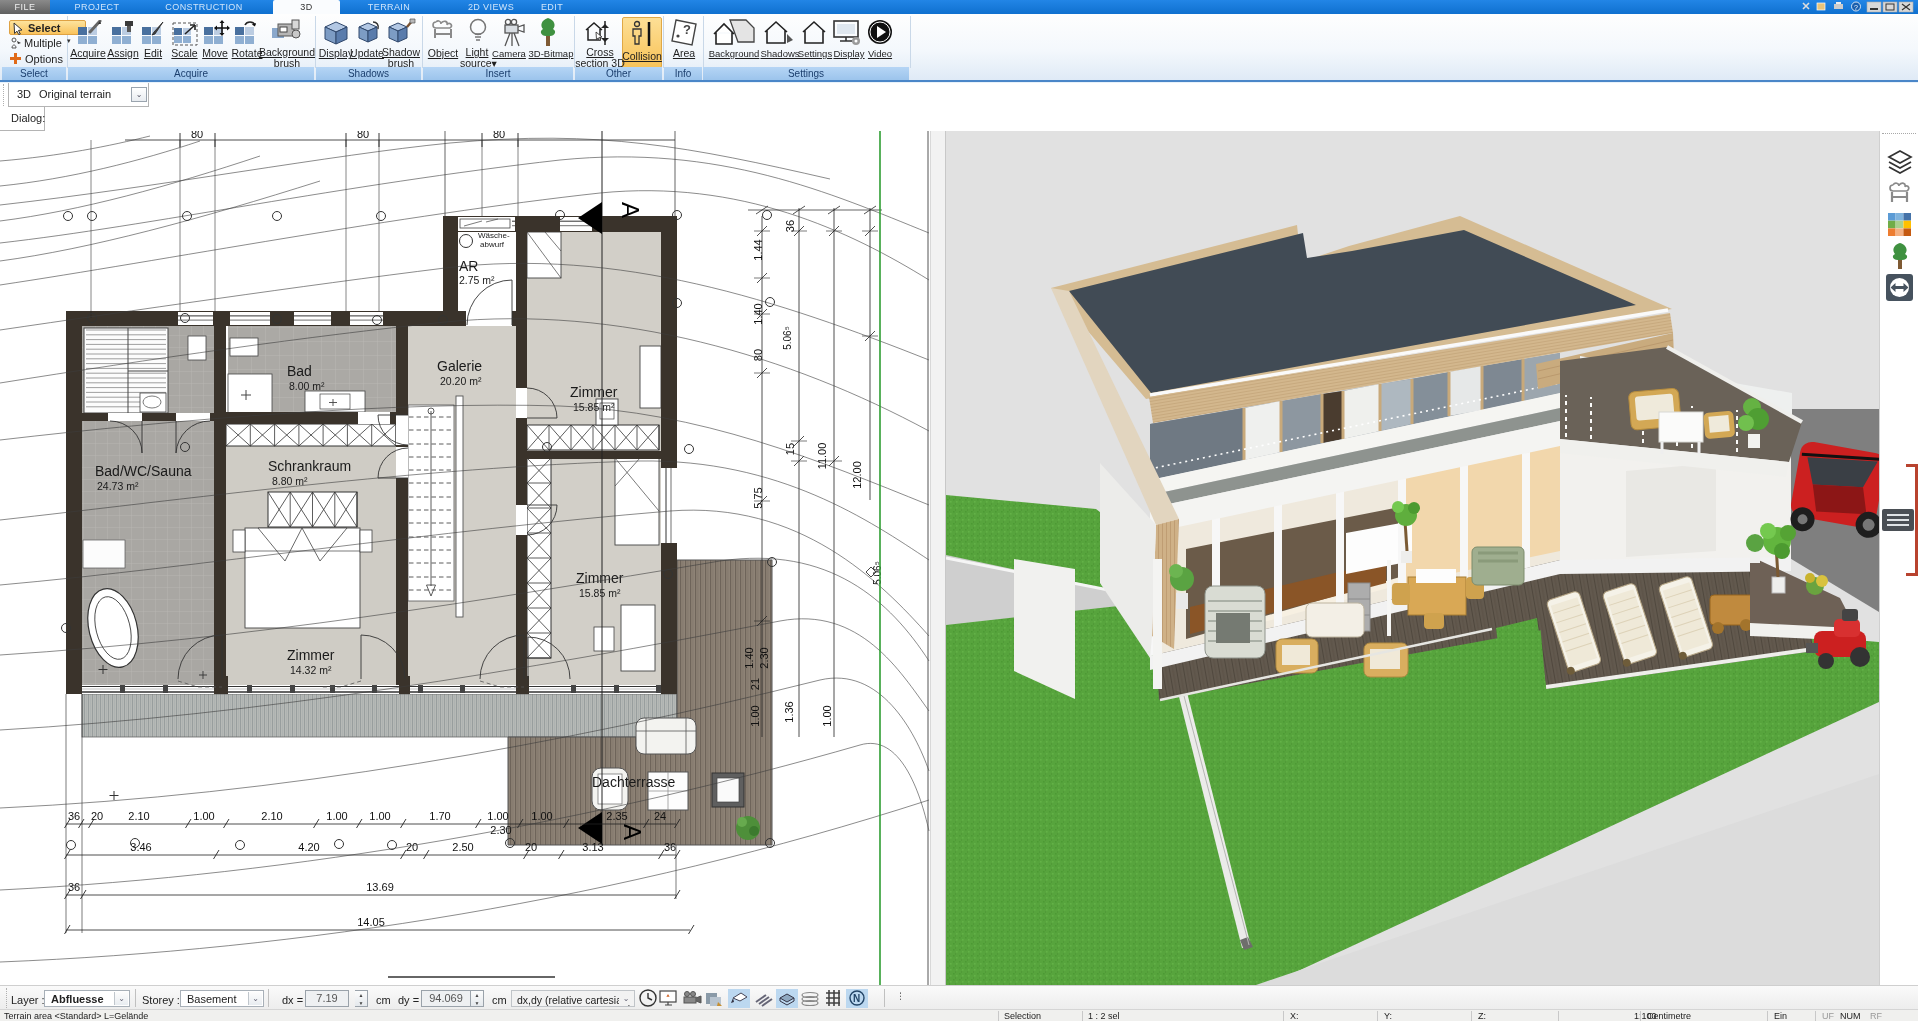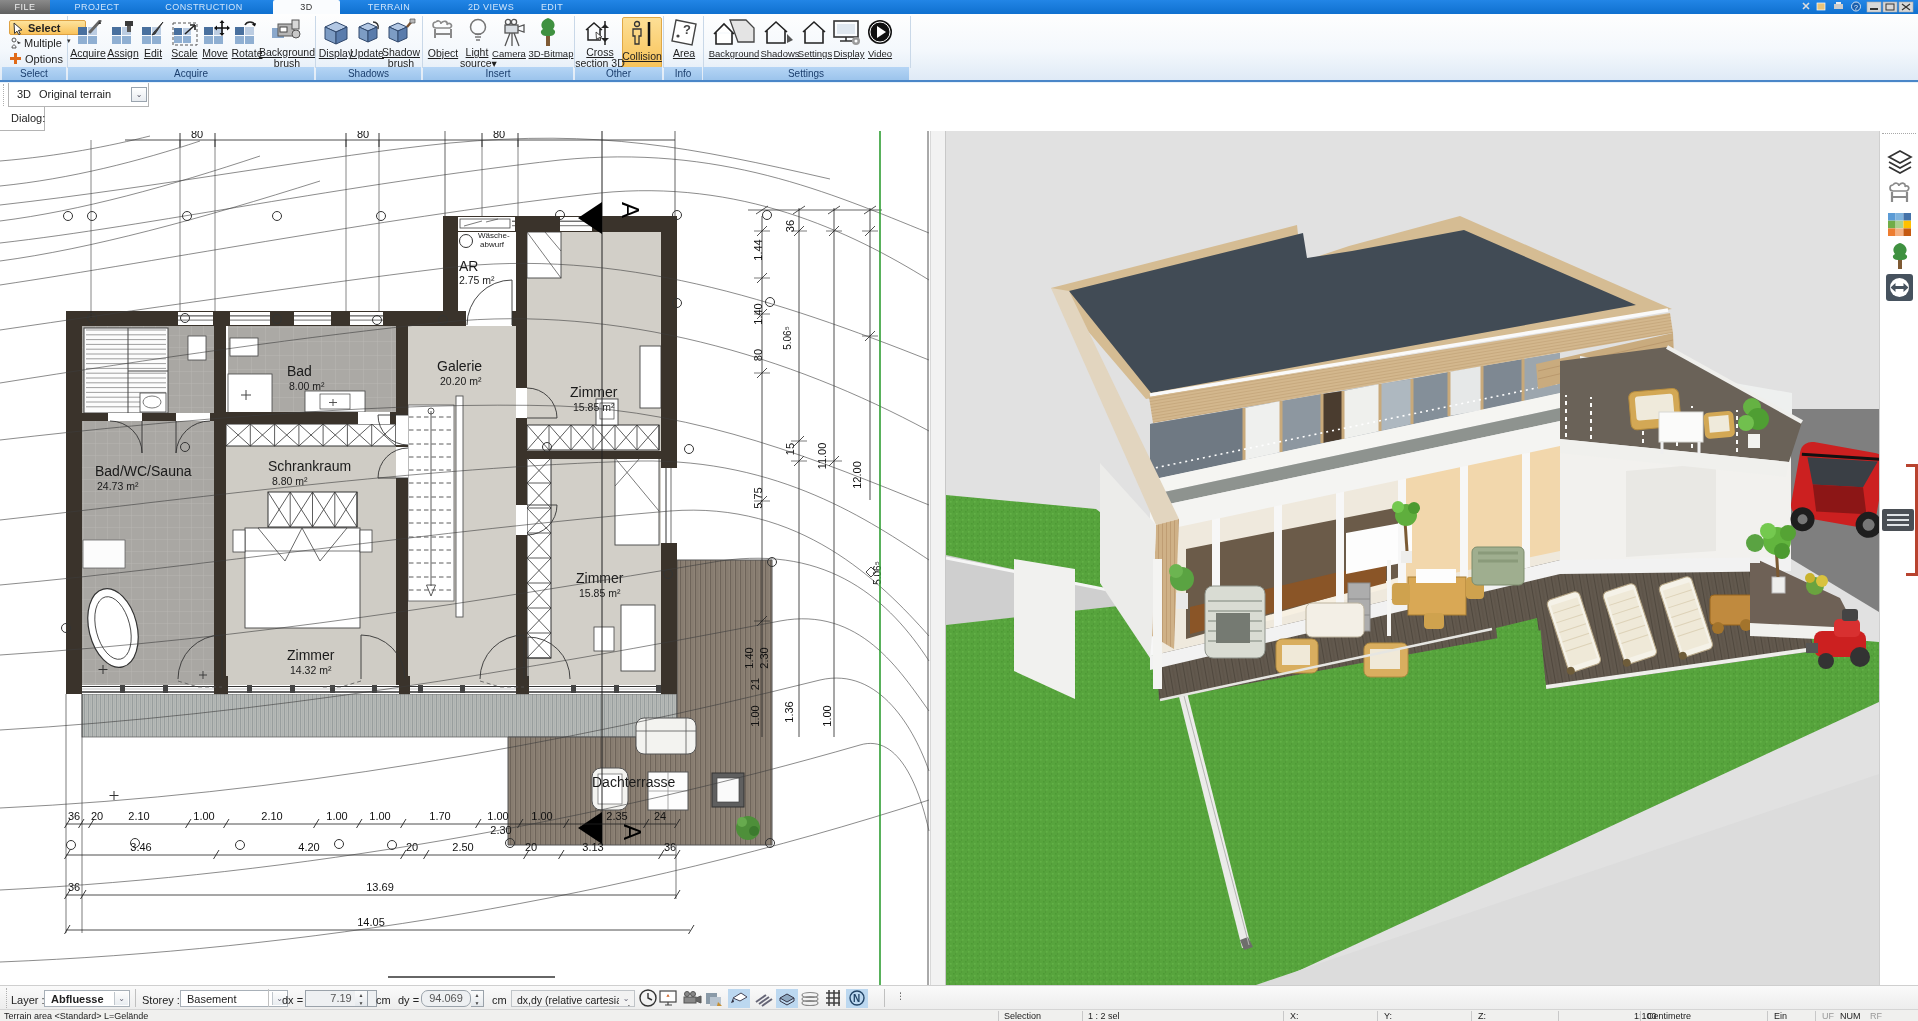--- a/index.html
+++ b/index.html
@@ -983,31 +983,31 @@
 
   <div id="btoolbar" class="abs">
     <div class="abs" style="left:6px;top:2px;width:1px;height:20px;border-left:1px dotted #b0b0b0;"></div>
     <span class="blbl" style="left:11px;">Layer :</span>
     <div class="combo" style="left:44px;width:86px;">
         <span style="position:absolute;left:6px;top:2px;font-size:11px;font-weight:bold;">Abfluesse</span>
         <span class="chev">⌄</span>
       </div>
     <div class="abs" style="left:135px;top:3px;width:1px;height:18px;background:#c0c0c0;"></div>
     <span class="blbl" style="left:142px;">Storey :</span>
-    <div class="combo" style="left:180px;width:108px;">
+    <div class="combo" style="left:180px;width:84px;">
         <span style="position:absolute;left:6px;top:2px;font-size:11px;">Basement</span>
         <span class="chev">⌄</span>
       </div>
     <div class="abs" style="left:268px;top:3px;width:1px;height:18px;background:#c0c0c0;"></div>
     <span class="blbl" style="left:282px;">dx =</span>
-    <div class="spin" style="left:305px;width:72px;">7.19</div>
+    <div class="spin" style="left:305px;width:44px;">7.19</div>
     <div class="spinarr" style="left:355px;">▲<br>▼</div>
     <span class="blbl" style="left:376px;">cm</span>
     <span class="blbl" style="left:398px;">dy =</span>
-    <div class="spin" style="left:421px;width:50px;border-radius:7px;">94.069</div>
+    <div class="spin" style="left:421px;width:50px;">94.069</div>
     <div class="spinarr" style="left:471px;">▲<br>▼</div>
     <span class="blbl" style="left:492px;">cm</span>
     <div class="combo" style="left:511px;width:124px;background:#f2f2f2;border-color:#c0c4c8;">
         <span style="position:absolute;left:5px;top:2.5px;font-size:10.5px;">dx,dy (relative cartesian)</span>
         <span class="chev" style="background:#f2f2f2;border:none;">⌄</span>
       </div>
     <svg class="abs" style="left:638px;top:3px" width="240" height="19" viewBox="0 0 240 19">
       <circle cx="10" cy="9" r="8" fill="none" stroke="#333" stroke-width="1.4"></circle>
         <path d="M10 4 V9 L14 11" stroke="#333" stroke-width="1.4" fill="none"></path>
       <rect x="22" y="2" width="16" height="11" fill="#fff" stroke="#444" stroke-width="1.2"></rect>

